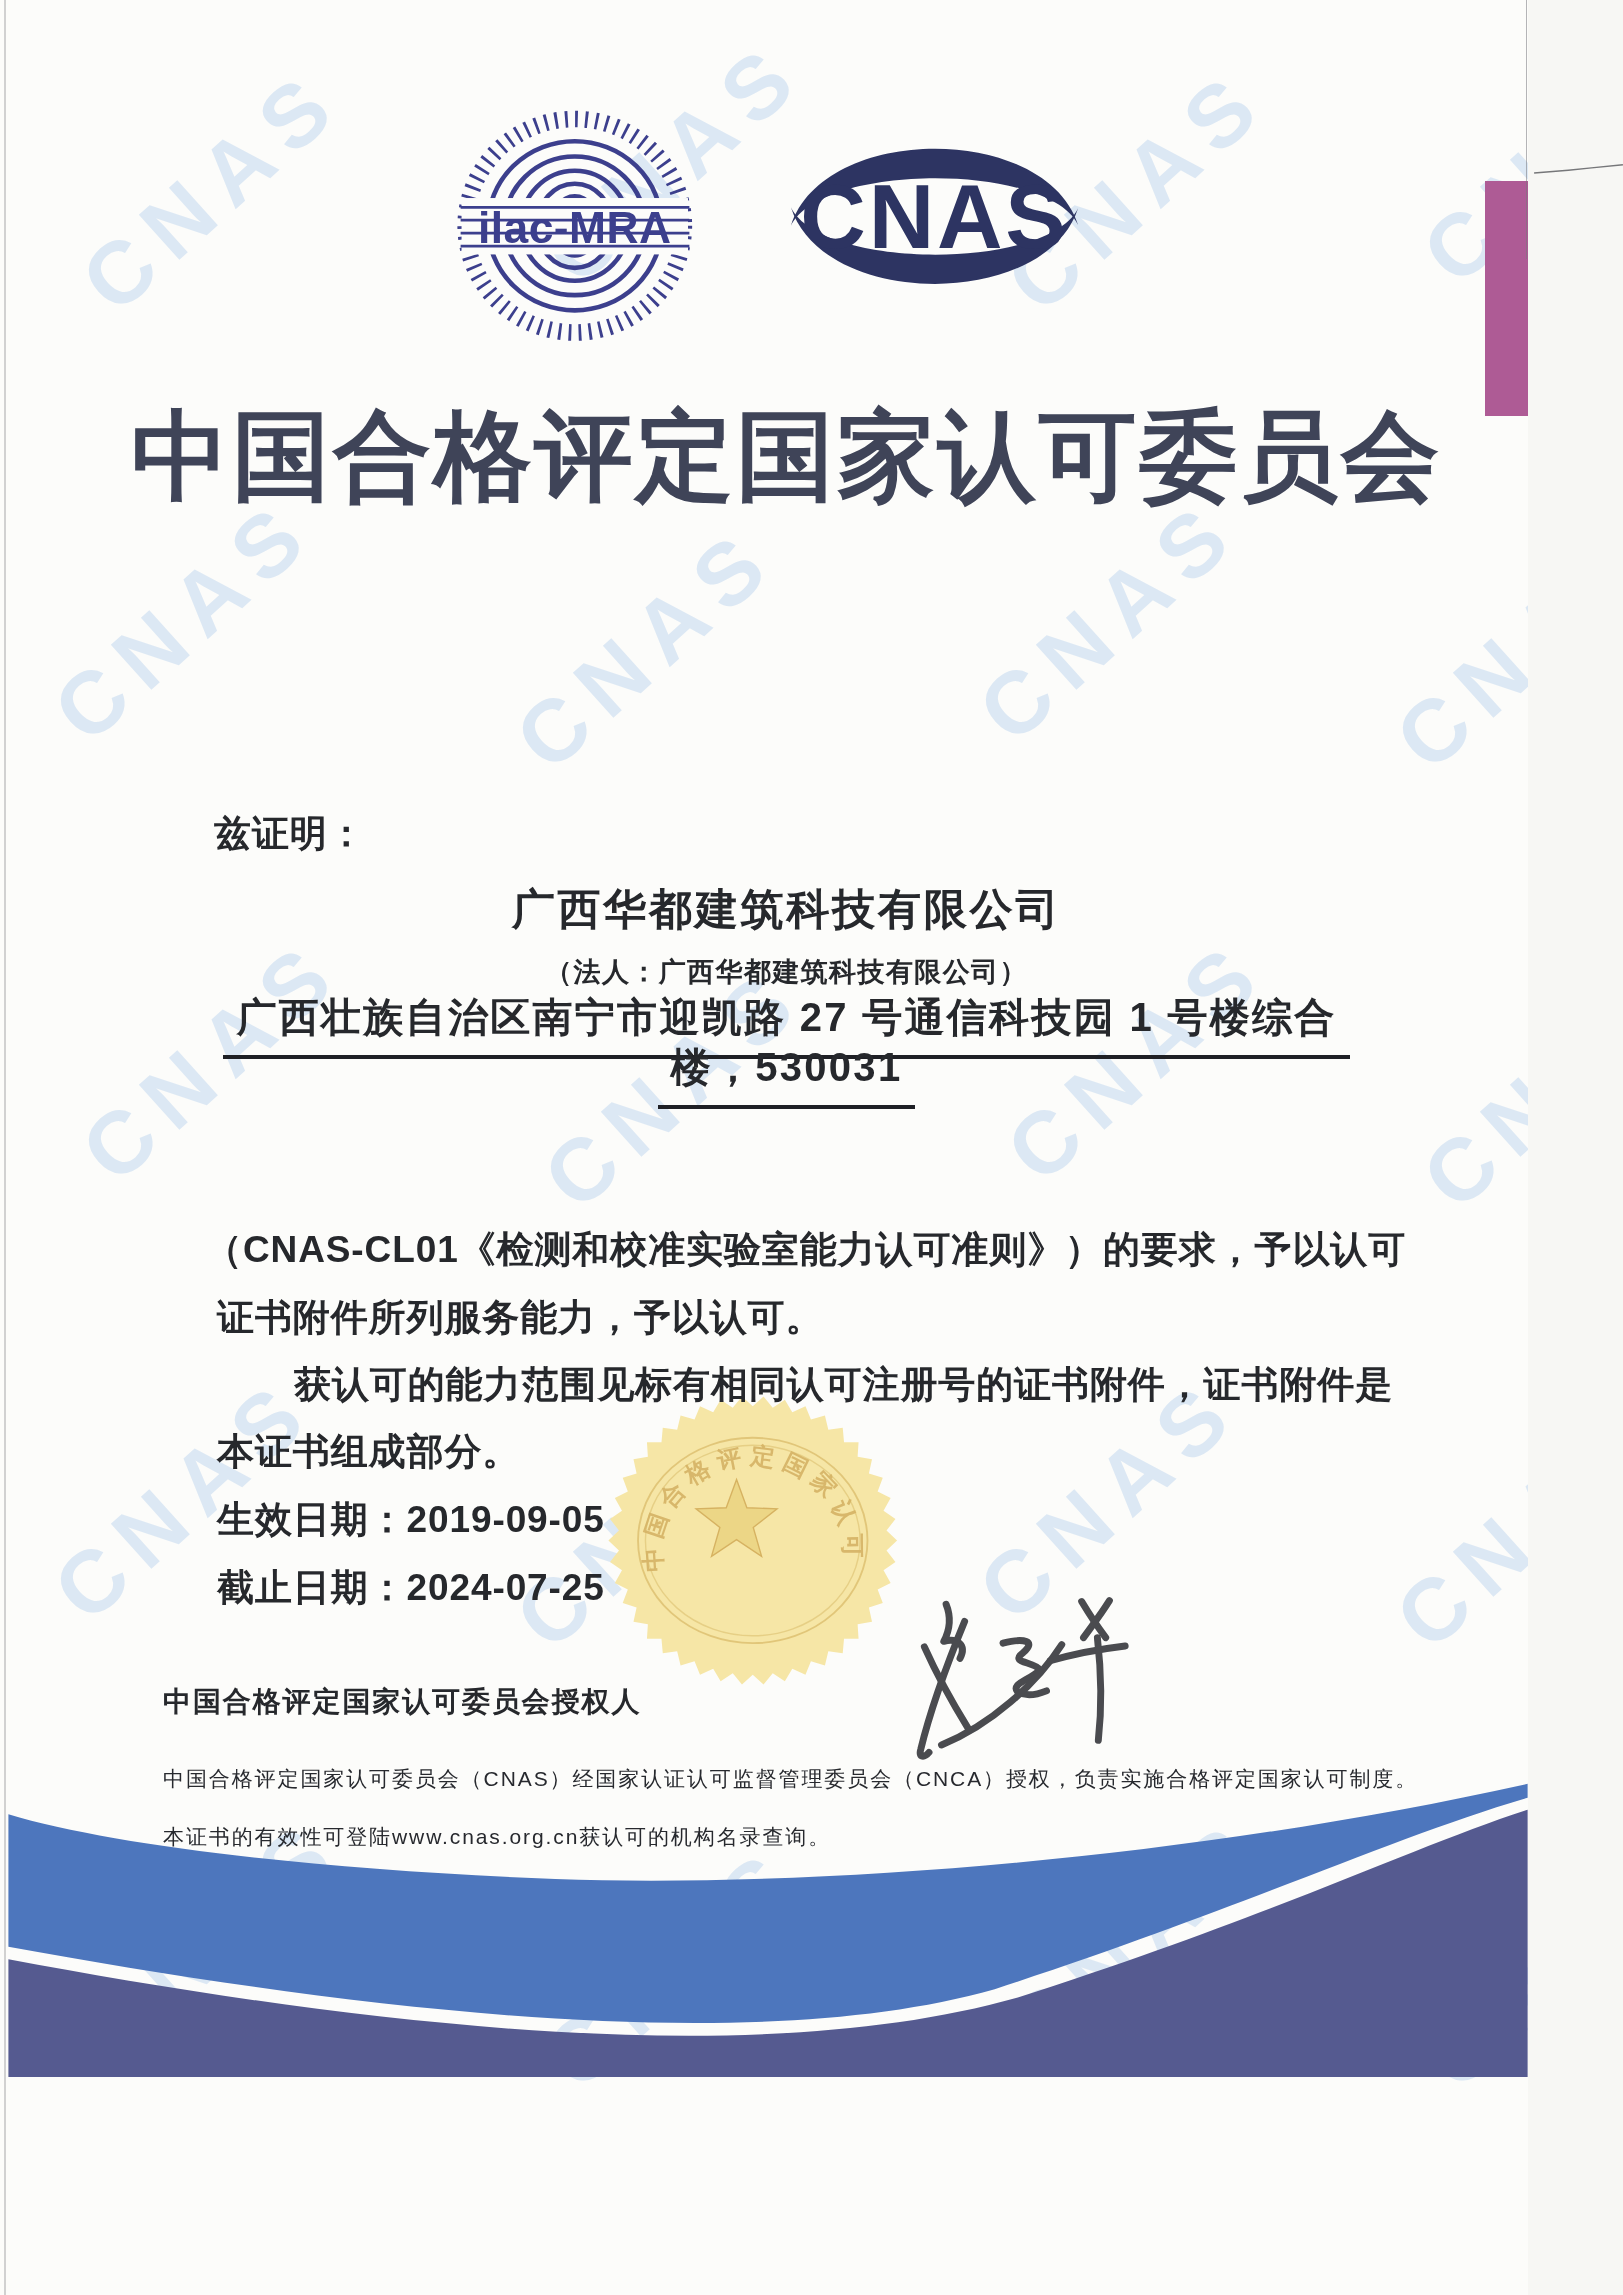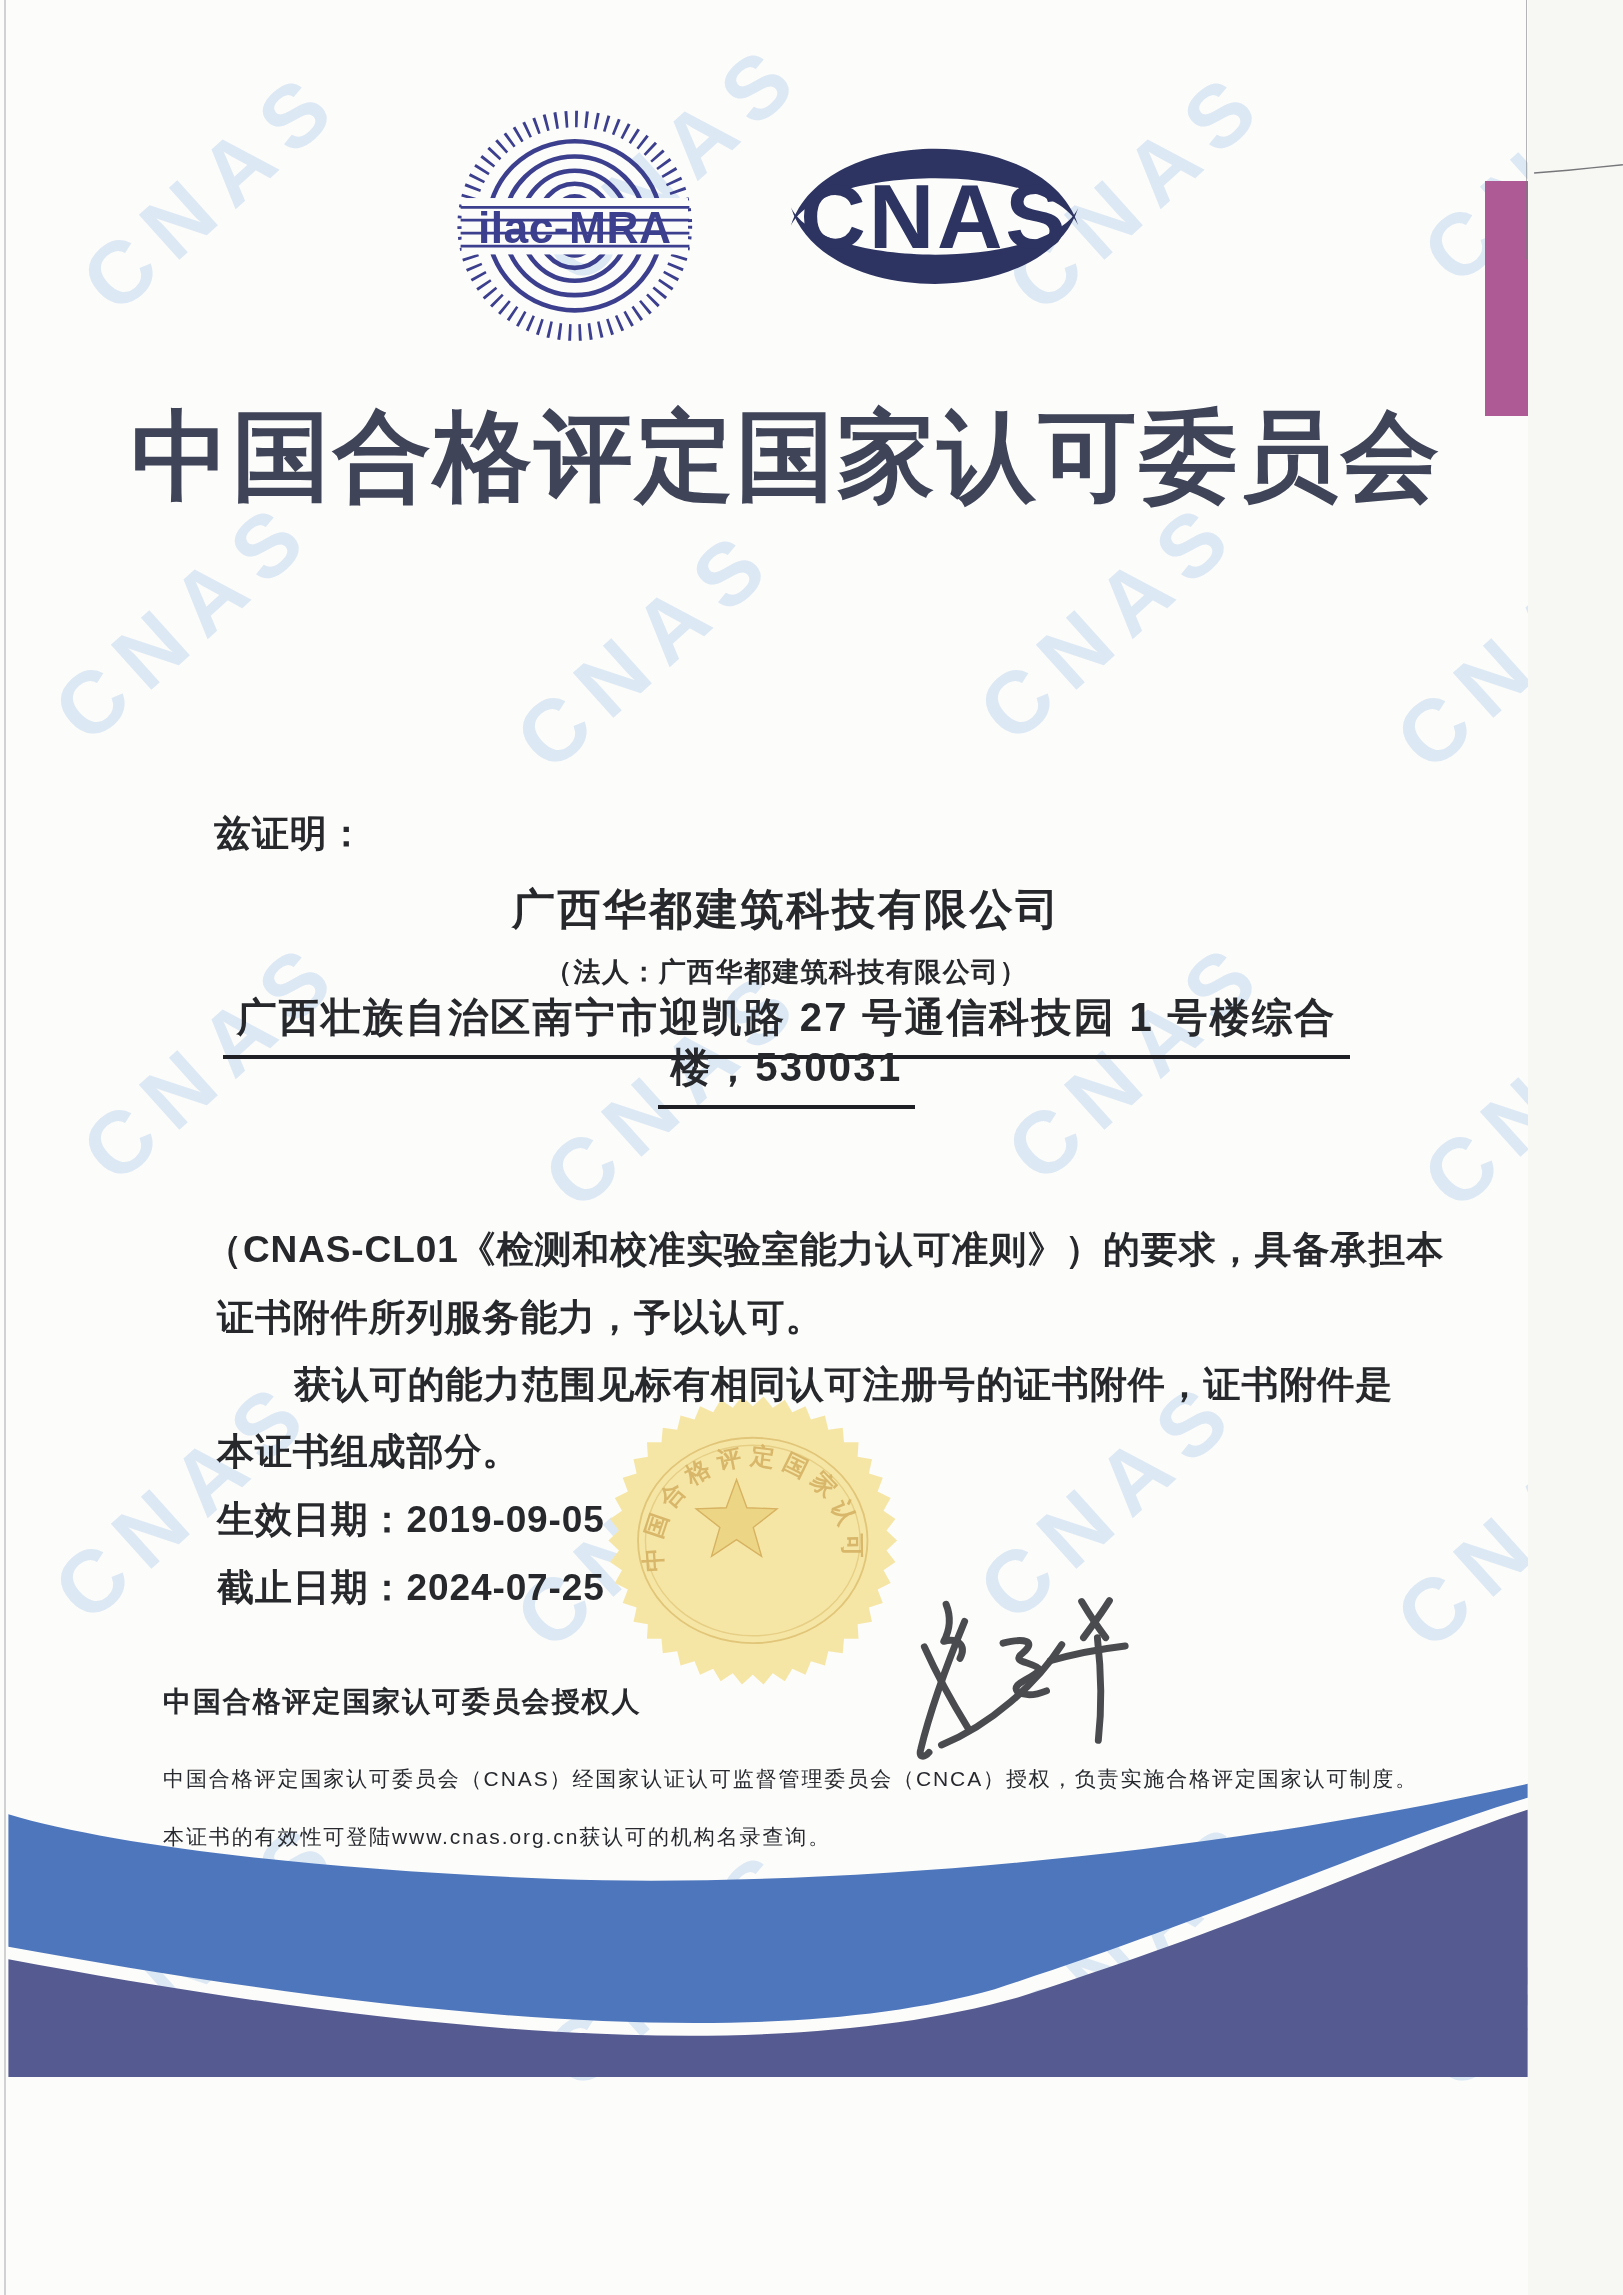--- a/index.html
+++ b/index.html
@@ -135,21 +135,21 @@
   </svg>
 
   <h1 class="cline page-title">中国合格评定国家认可委员会</h1>
 
   <div class="bline certify">兹证明：</div>
   <div class="cline company">广西华都建筑科技有限公司</div>
   <div class="cline legal">（法人：广西华都建筑科技有限公司）</div>
   <div class="cline addr1"><span class="ul">广西壮族自治区南宁市迎凯路 27 号通信科技园 1 号楼综合</span></div>
   <div class="cline addr2"><span class="ul">楼，530031</span></div>
 
-  <div class="bline b2">（CNAS-CL01《检测和校准实验室能力认可准则》）的要求，具备承担本</div>
+  <div class="bline b2">（CNAS-CL01《检测和校准实验室能力认可准则》）的要求，予以认可</div>
   <div class="bline b3">证书附件所列服务能力，予以认可。</div>
   <div class="bline b4">获认可的能力范围见标有相同认可注册号的证书附件，证书附件是</div>
   <div class="bline b5">本证书组成部分。</div>
   <div class="bline b6">生效日期：2019-09-05</div>
   <div class="bline b7">截止日期：2024-07-25</div>
 
   <svg class="seal" width="1623" height="2295" viewBox="0 0 3508 4961">
     <g transform="translate(1627,3330)">
       <polygon id="seal-rosette" class="seal-base" points="312.0,0.0 289.2,21.7 308.5,46.5 282.7,64.5 298.1,92.0 270.0,105.9 281.1,135.4 251.1,145.0 257.8,175.8 226.7,180.8 228.7,212.2 197.3,212.6 194.5,243.9 163.4,239.6 156.0,270.2 125.8,261.3 114.0,290.4 85.5,277.1 69.4,304.2 43.2,286.8 23.3,311.1 0.0,290.0 -23.3,311.1 -43.2,286.8 -69.4,304.2 -85.5,277.1 -114.0,290.4 -125.8,261.3 -156.0,270.2 -163.4,239.6 -194.5,243.9 -197.3,212.6 -228.7,212.2 -226.7,180.8 -257.8,175.8 -251.1,145.0 -281.1,135.4 -270.0,105.9 -298.1,92.0 -282.7,64.5 -308.5,46.5 -289.2,21.7 -312.0,0.0 -289.2,-21.7 -308.5,-46.5 -282.7,-64.5 -298.1,-92.0 -270.0,-105.9 -281.1,-135.4 -251.1,-145.0 -257.8,-175.8 -226.7,-180.8 -228.7,-212.2 -197.3,-212.6 -194.5,-243.9 -163.4,-239.6 -156.0,-270.2 -125.8,-261.3 -114.0,-290.4 -85.5,-277.1 -69.4,-304.2 -43.2,-286.8 -23.3,-311.1 -0.0,-290.0 23.3,-311.1 43.2,-286.8 69.4,-304.2 85.5,-277.1 114.0,-290.4 125.8,-261.3 156.0,-270.2 163.4,-239.6 194.5,-243.9 197.3,-212.6 228.7,-212.2 226.7,-180.8 257.8,-175.8 251.1,-145.0 281.1,-135.4 270.0,-105.9 298.1,-92.0 282.7,-64.5 308.5,-46.5 289.2,-21.7"></polygon>
       <ellipse rx="248" ry="222" class="seal-line" stroke-width="4" opacity=".75"></ellipse>

